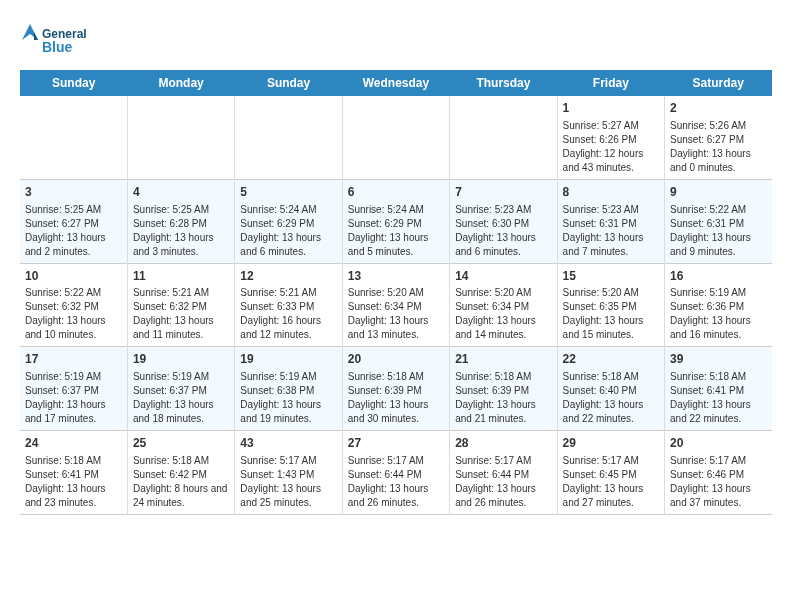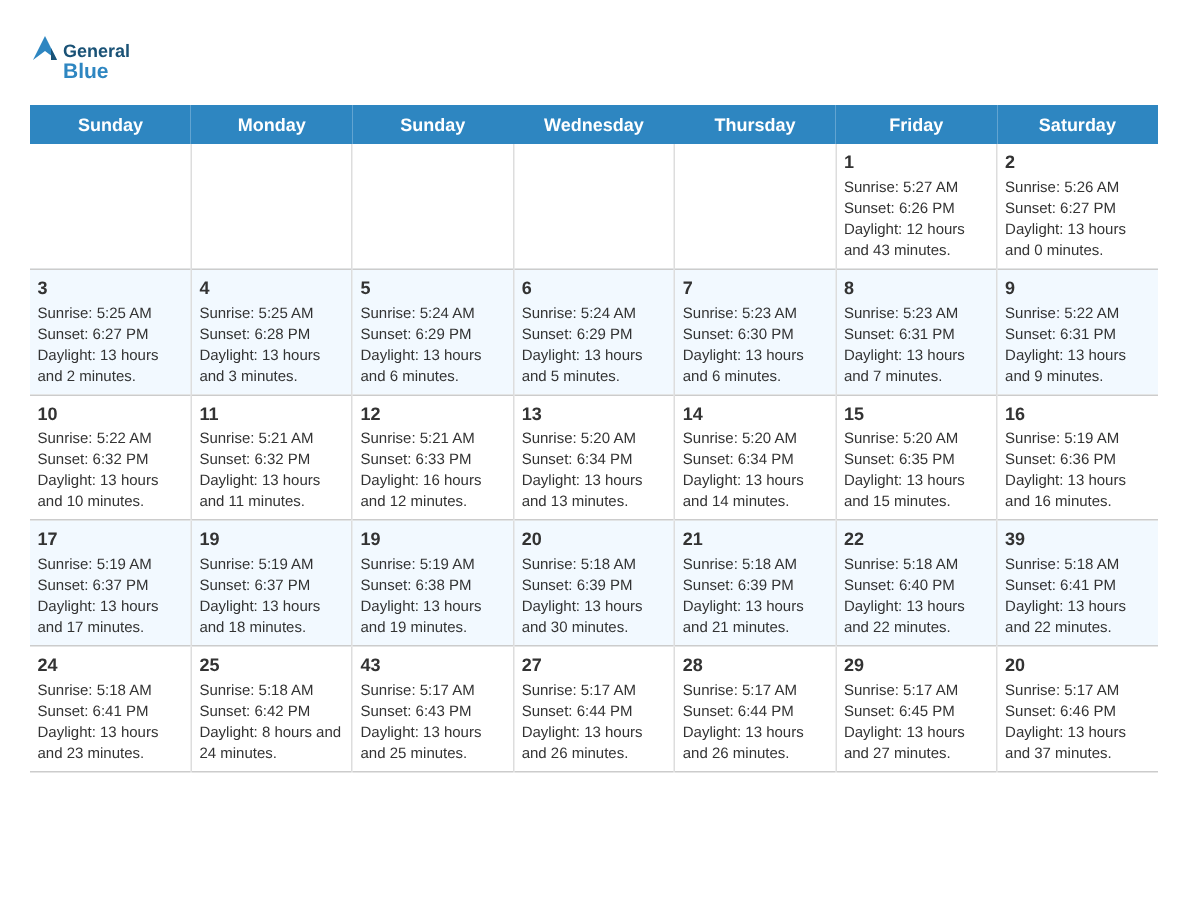--- a/index.html
+++ b/index.html
@@ -271,21 +271,21 @@
         </td>
         <td>
           <span class="day-num">25</span>
           <div>Sunrise: 5:18 AM</div>
           <div>Sunset: 6:42 PM</div>
           <div>Daylight: 8 hours and 24 minutes.</div>
         </td>
         <td>
           <span class="day-num">43</span>
           <div>Sunrise: 5:17 AM</div>
-          <div>Sunset: 6:43 PM</div>
+          <div>Sunset: 1:43 PM</div>
           <div>Daylight: 13 hours and 25 minutes.</div>
         </td>
         <td>
           <span class="day-num">27</span>
           <div>Sunrise: 5:17 AM</div>
           <div>Sunset: 6:44 PM</div>
           <div>Daylight: 13 hours and 26 minutes.</div>
         </td>
         <td>
           <span class="day-num">28</span>

